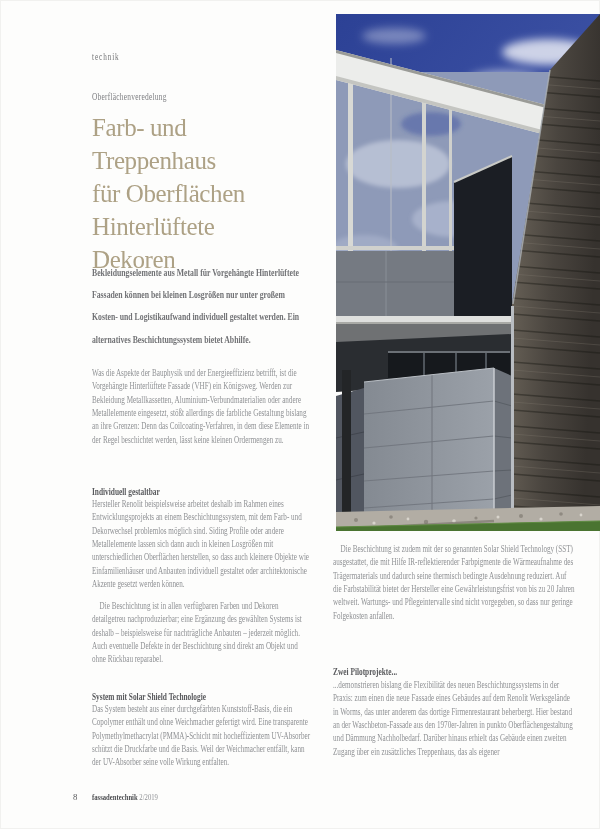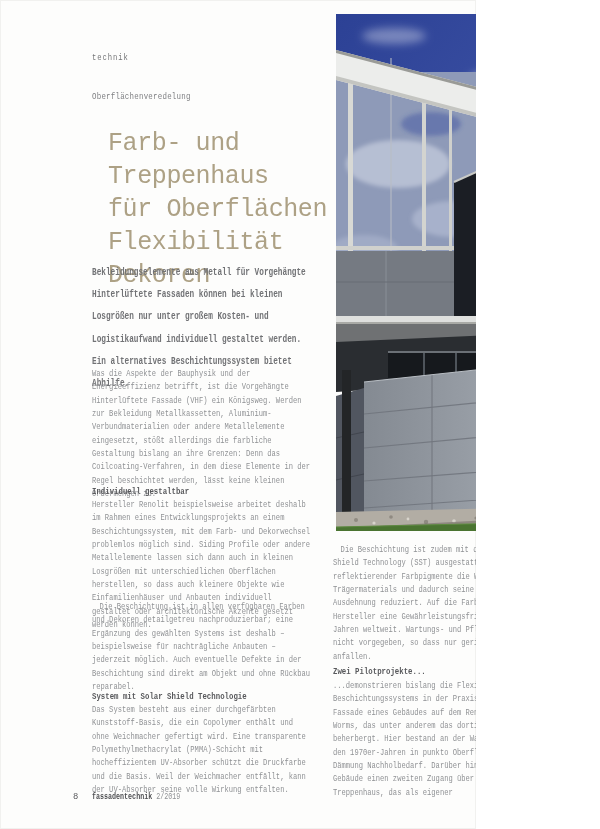--- a/index.html
+++ b/index.html
@@ -1,31 +1,31 @@
 <!DOCTYPE html>
 <html><head>
 <meta charset="utf-8">
 <style>
   html,body{margin:0;padding:0;background:#ffffff;}
   .page{
-    position:relative;width:476px;height:829px;overflow:hidden;
+    position:relative;width:600px;height:829px;overflow:hidden;
     background:#fdfdfc;
-    font-family:Liberation Mono, monospace;
+    font-family:Liberation Serif, serif;
     box-shadow:inset 0 0 0 1px #f1f1ef;
   }
   .abs{position:absolute;}
   
   .cond{transform:scaleX(0.76);transform-origin:0 0;}
 
   .photo-wrap{left:336px;top:14px;width:264px;height:517px;}
   .photo-wrap svg{display:block;}
 
   .technik{left:92px;top:52px;width:287px;font-size:9.5px;letter-spacing:1.2px;color:#737476;}
   .kicker{left:92px;top:91px;width:287px;font-size:9.8px;letter-spacing:0.3px;color:#7e7f82;}
-  .title{left:92px;top:111px;width:232px;margin:16px;font-size:25px;line-height:33px;
+  .title{left:92px;top:111px;width:232px;margin:0;font-size:25px;line-height:33px;
          font-weight:500;letter-spacing:-0.4px;color:#ada185;}
   .title span{display:block;white-space:nowrap;}
   .intro{left:92px;top:262px;width:287px;margin:0;font-size:10.2px;line-height:22.2px;
          font-weight:bold;color:#717275;}
   .body{left:92px;width:287px;margin:0;font-size:9.4px;line-height:13.35px;color:#8f9194;}
   .h{left:92px;width:287px;margin:0;font-size:9.7px;line-height:13px;font-weight:bold;color:#58595c;}
   .indent{text-indent:10px;}
 
   .p1{top:367px;}
   .h1pos{top:485px;}
@@ -168,21 +168,21 @@
     </svg>
   </div>
 
   <div class="abs technik cond">technik</div>
   <div class="abs kicker cond">Oberflächenveredelung</div>
 
   <h1 class="abs title">
     <span>Farb- und</span>
     <span>Treppenhaus</span>
     <span>für Oberflächen</span>
-    <span>Flexibilität</span>
+    <span>Hinterlüftete</span>
     <span>Dekoren</span>
   </h1>
 
   <p class="abs intro cond">Bekleidungselemente aus Metall für Vorgehängte Hinterlüftete Fassaden können bei kleinen Losgrößen nur unter großem Kosten- und Logistikaufwand individuell gestaltet werden. Ein alternatives Beschichtungssystem bietet Abhilfe.</p>
 
   <p class="abs body cond p1">Was die Aspekte der Bauphysik und der Energieeffizienz betrifft, ist die Vorgehängte Hinterlüftete Fassade (VHF) ein Königsweg. Werden zur Bekleidung Metallkassetten, Aluminium-Verbundmaterialien oder andere Metallelemente eingesetzt, stößt allerdings die farbliche Gestaltung bislang an ihre Grenzen: Denn das Coilcoating-Verfahren, in dem diese Elemente in der Regel beschichtet werden, lässt keine kleinen Ordermengen zu.</p>
 
   <h2 class="abs h cond h1pos">Individuell gestaltbar</h2>
   <p class="abs body cond p2">Hersteller Renolit beispielsweise arbeitet deshalb im Rahmen eines Entwicklungsprojekts an einem Beschichtungssystem, mit dem Farb- und Dekorwechsel problemlos möglich sind. Siding Profile oder andere Metallelemente lassen sich dann auch in kleinen Losgrößen mit unterschiedlichen Oberflächen herstellen, so dass auch kleinere Objekte wie Einfamilienhäuser und Anbauten individuell gestaltet oder architektonische Akzente gesetzt werden können.</p>
   <p class="abs body cond p3 indent">Die Beschichtung ist in allen verfügbaren Farben und Dekoren detailgetreu nachproduzierbar; eine Ergänzung des gewählten Systems ist deshalb – beispielsweise für nachträgliche Anbauten – jederzeit möglich. Auch eventuelle Defekte in der Beschichtung sind direkt am Objekt und ohne Rückbau reparabel.</p>

